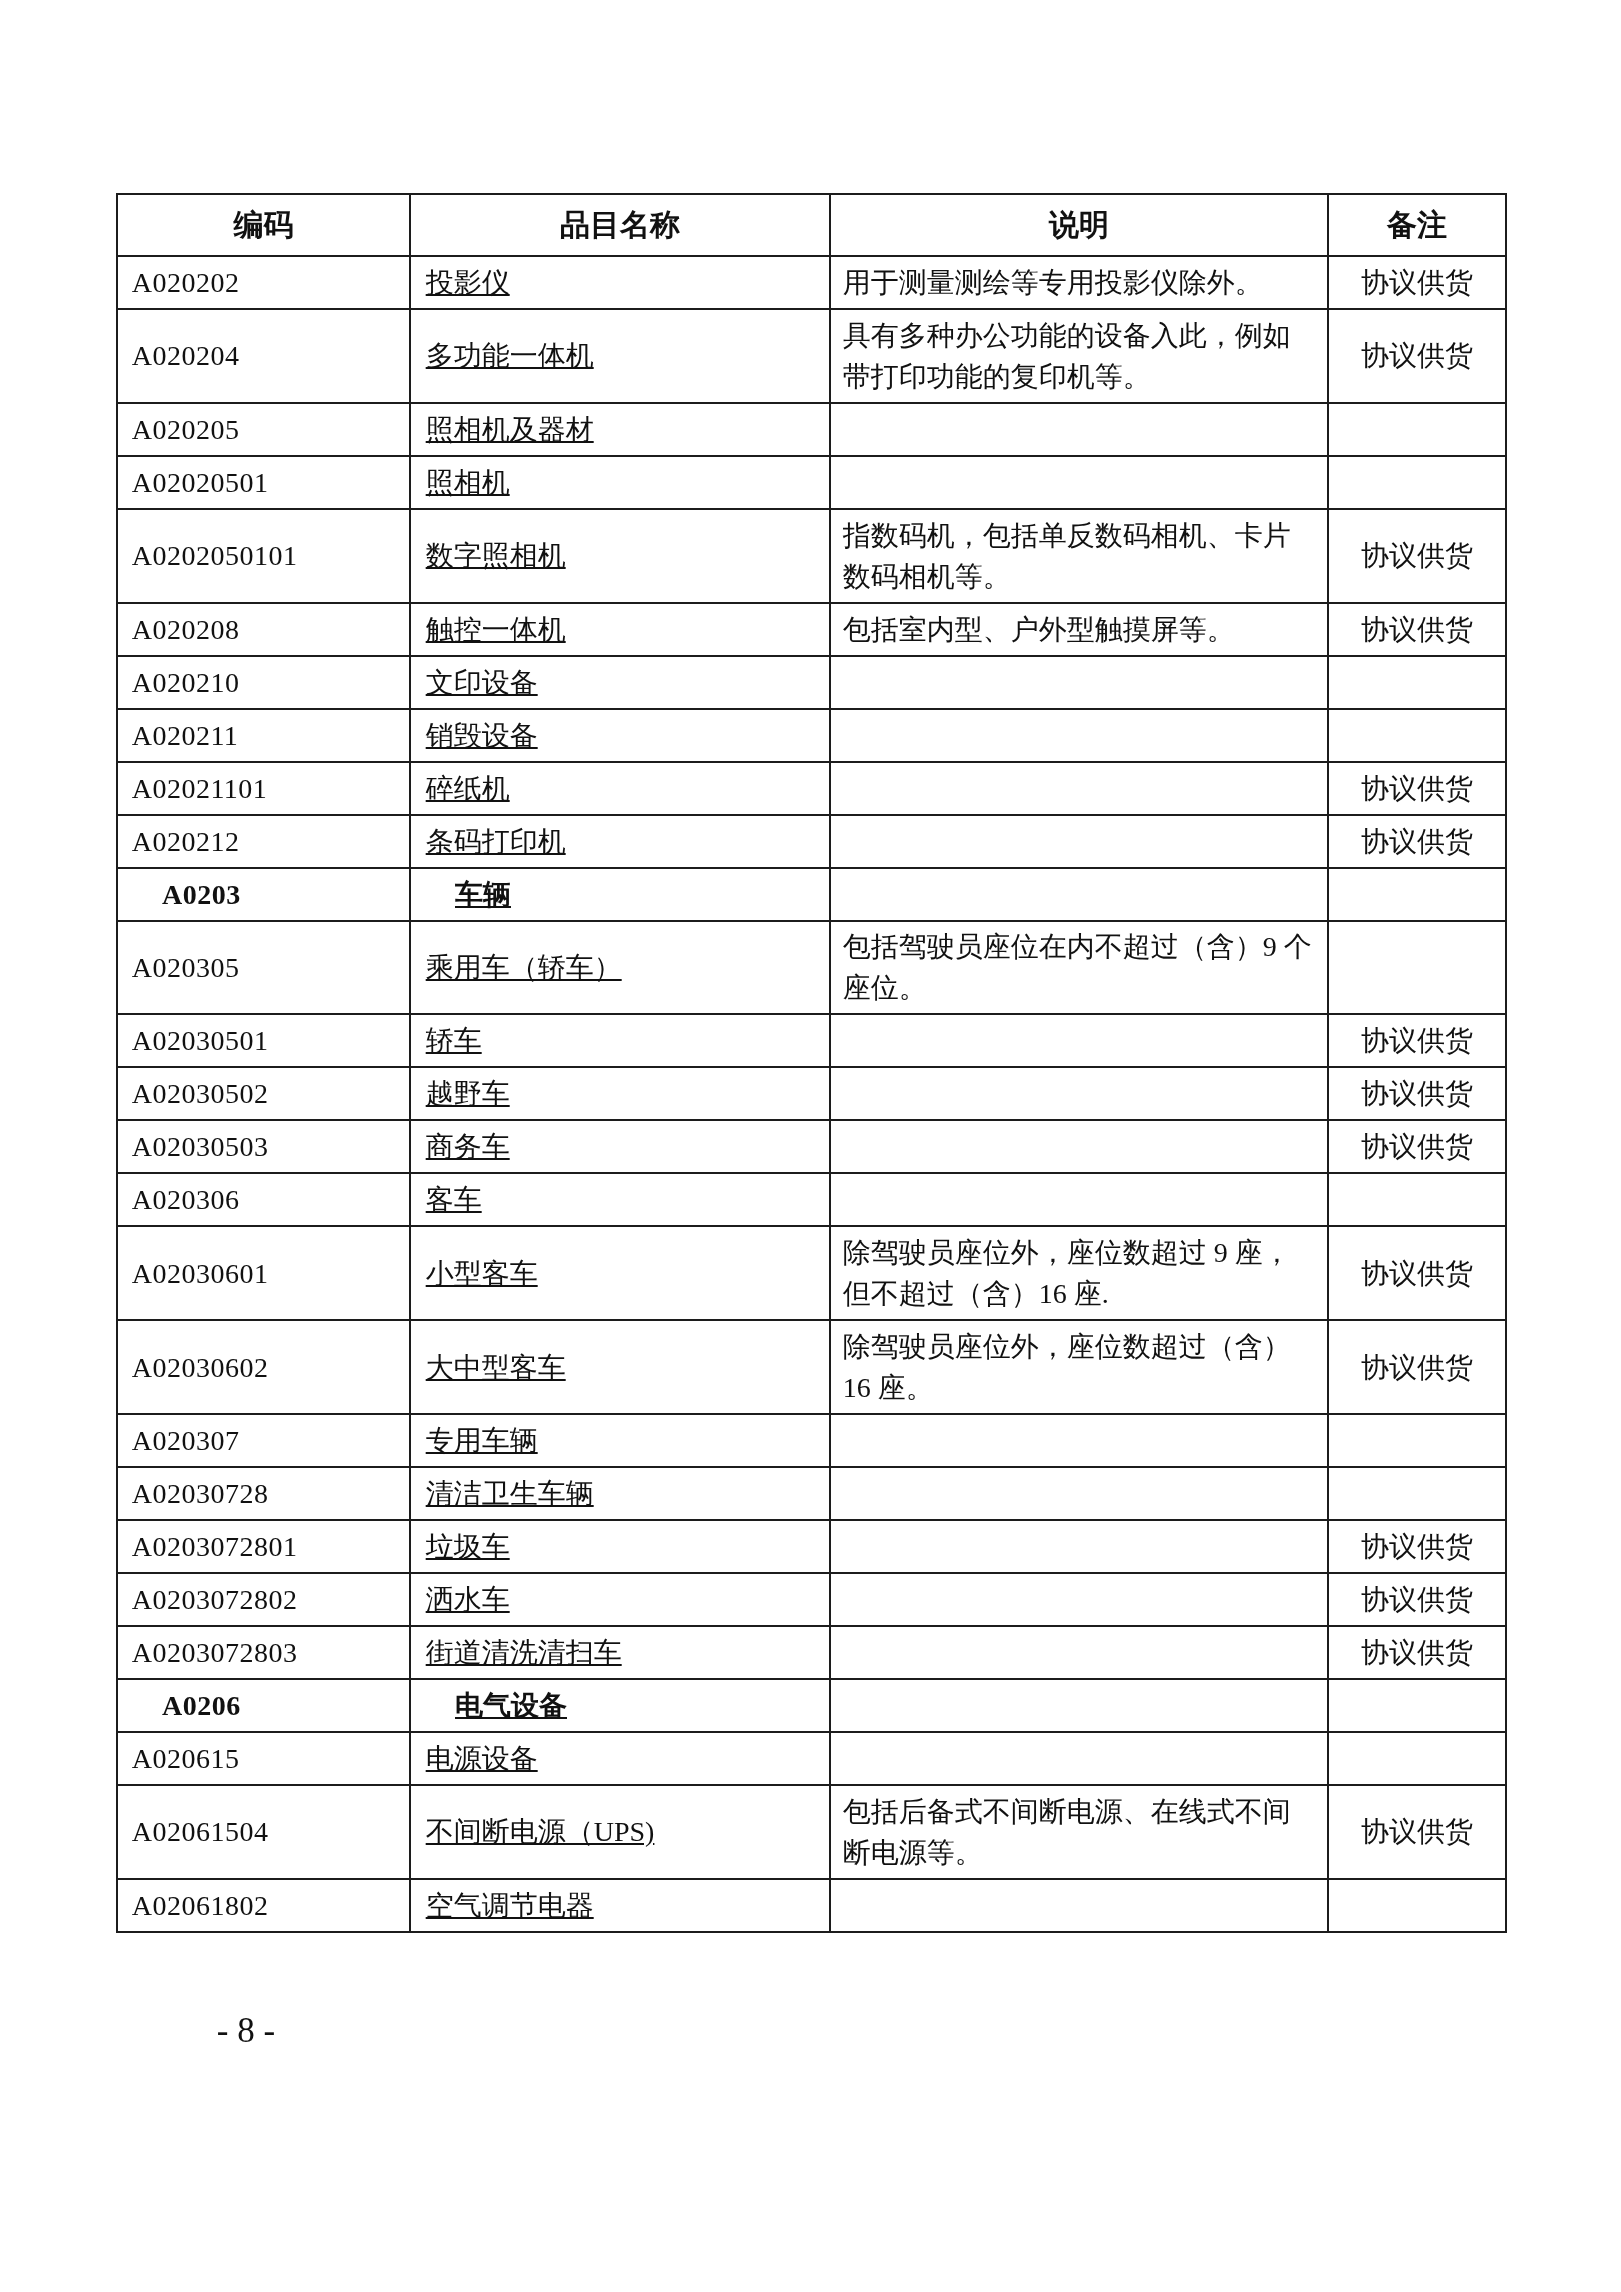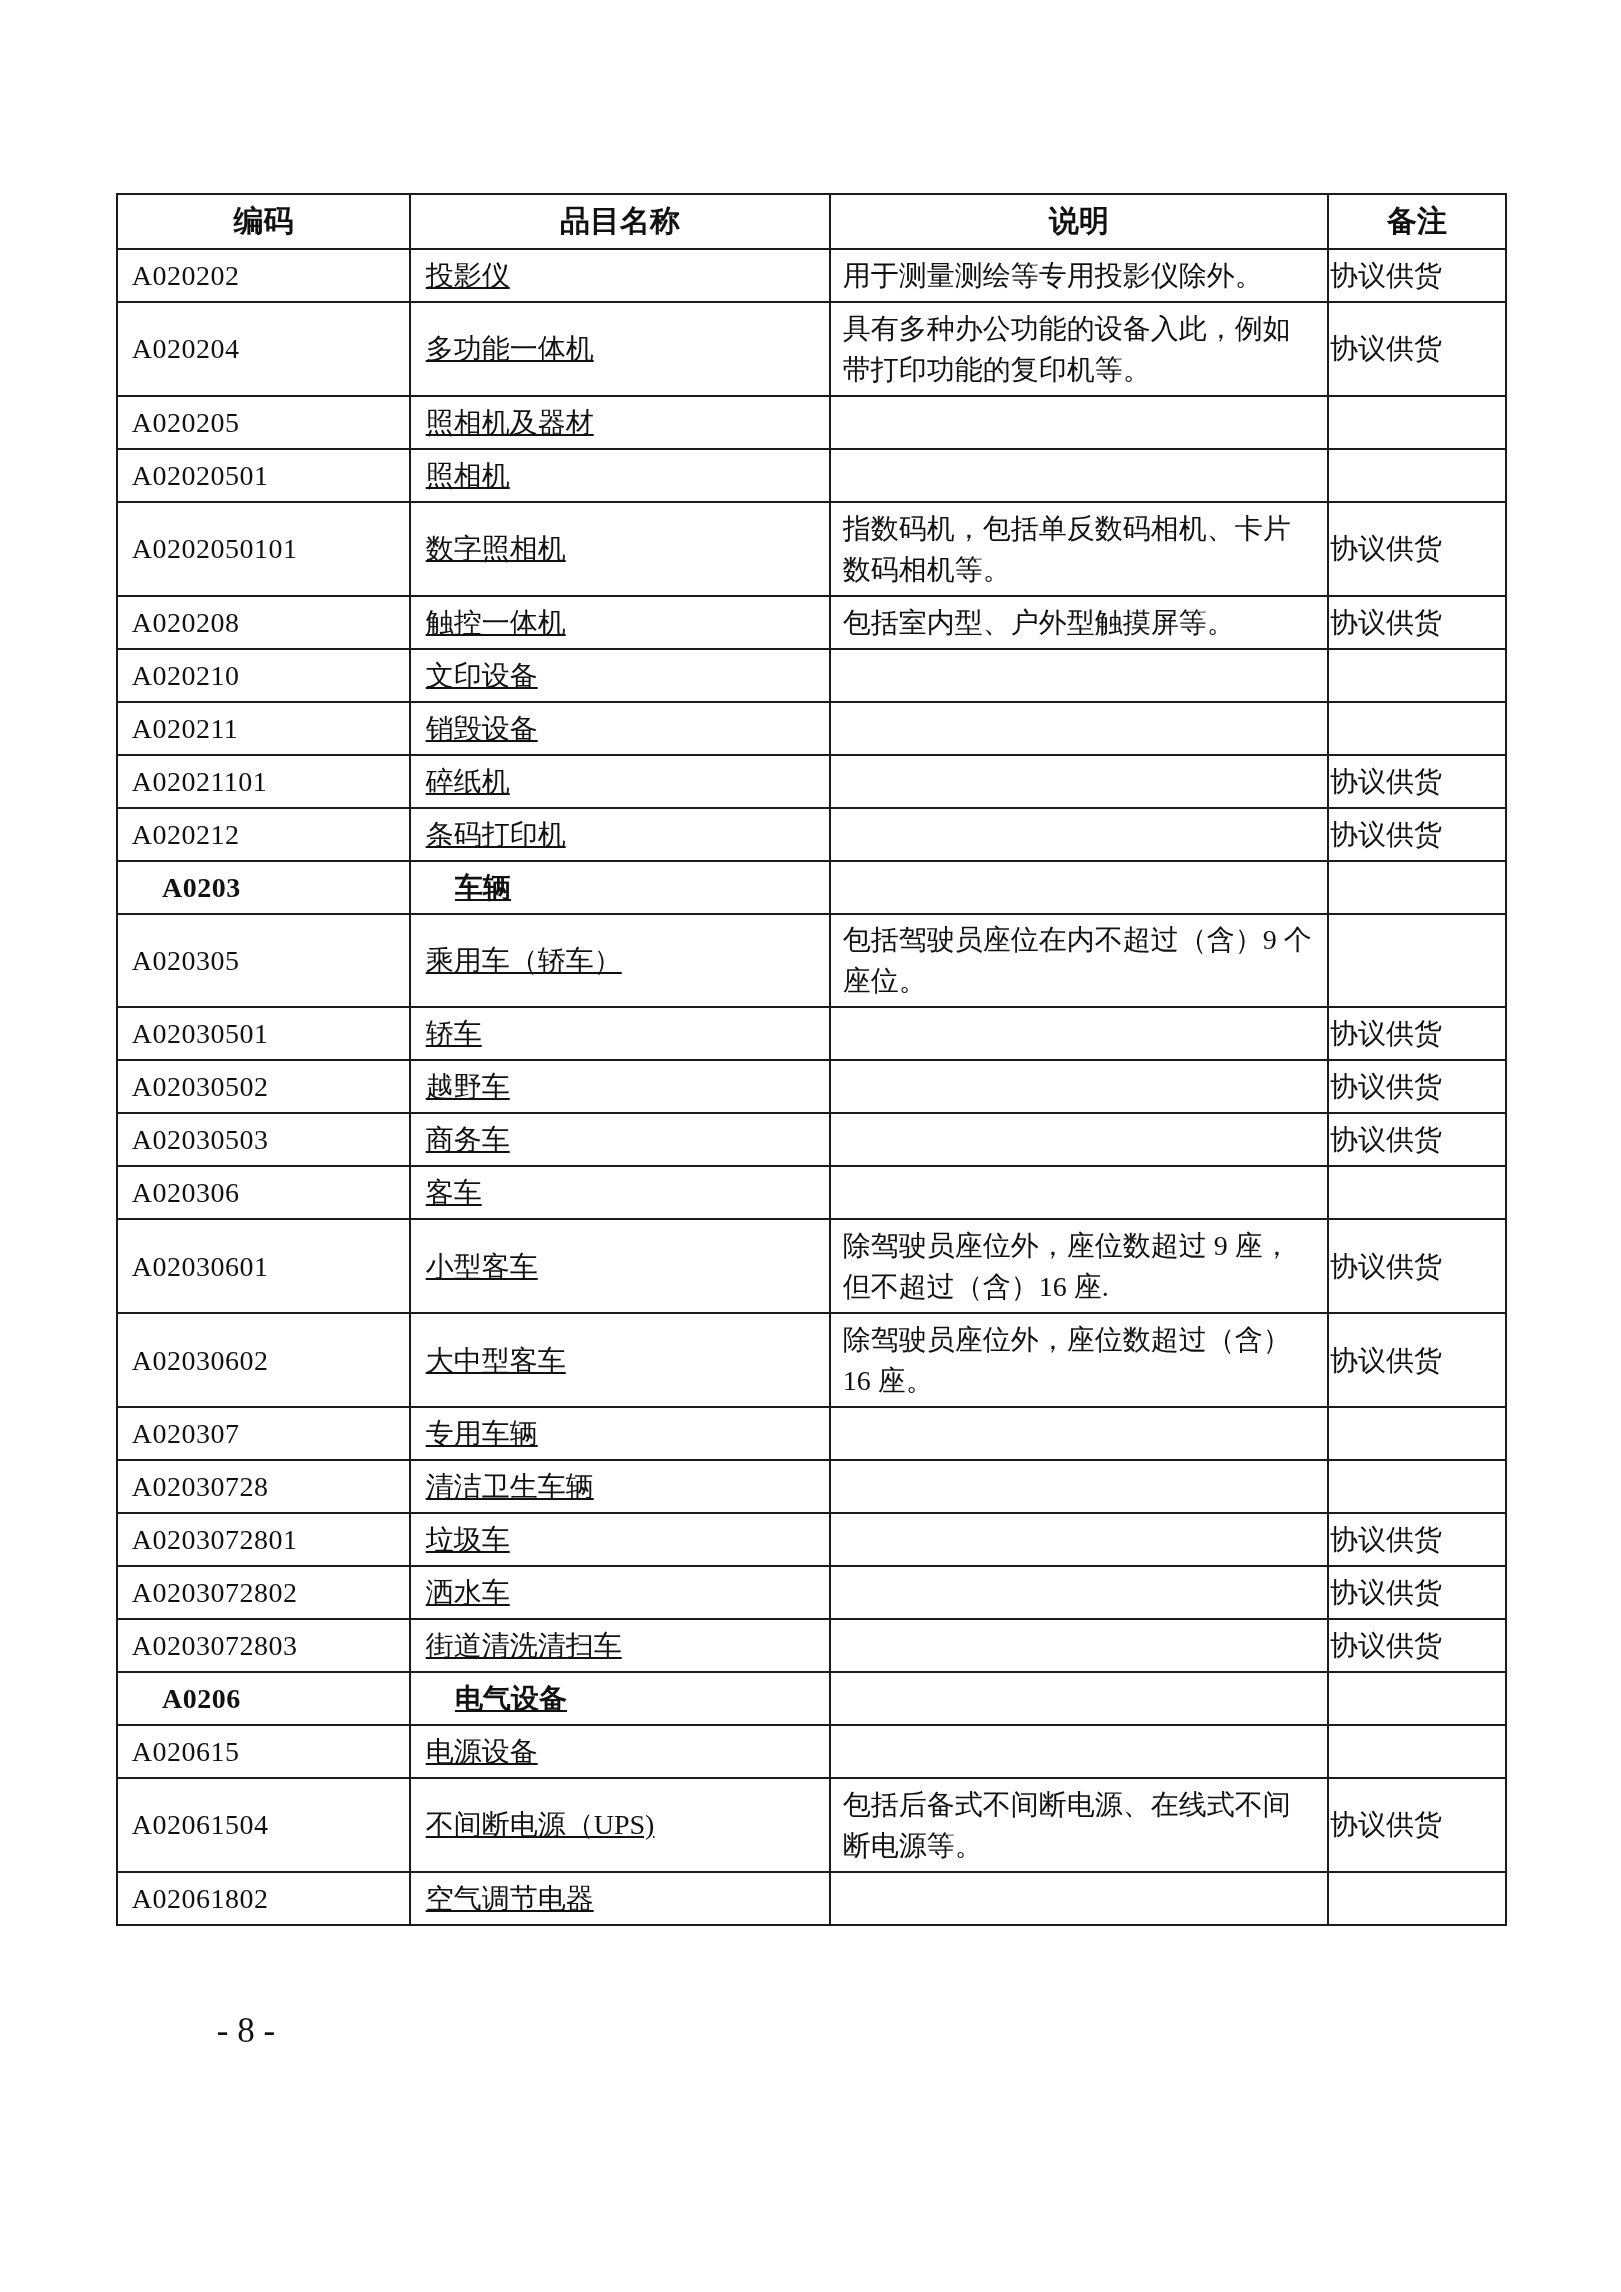--- a/index.html
+++ b/index.html
@@ -29,21 +29,21 @@
   .catalog col.c-code   { width: 293px; }
   .catalog col.c-name   { width: 420px; }
   .catalog col.c-desc   { width: 498px; }
   .catalog col.c-remark { width: 178px; }
 
   .catalog th, .catalog td {
     border: 2px solid #1c1c1c;
     background: #ffffff;
     overflow: hidden;
   }
-  .catalog thead tr { height: 55px; padding-left: 36px; }
+  .catalog thead tr { height: 62px; padding-left: 36px; }
   .catalog th {
     font-size: 30px;
     font-weight: bold;
     text-align: center;
     vertical-align: middle;
     border-bottom: 2.9px solid #1c1c1c;
   }
   .catalog tbody tr { height: 53px; }
   .catalog td {
     font-size: 28px;
@@ -56,20 +56,21 @@
     margin-top: 24px;
   }
   td.name {
     padding-left: 14.7px;
     text-decoration: underline;
   }
   td.desc {
     padding: 4.9px 9.8px 4.9px 11.8px;
   }
   td.remark {
+    text-align: center;
   }
   tr.bold-row td {
     font-weight: bold;
     padding-left: 44px;
   }
   .page-number {
     position: absolute;
     left: 192px;
     top: 2011px;
     width: 108px;

